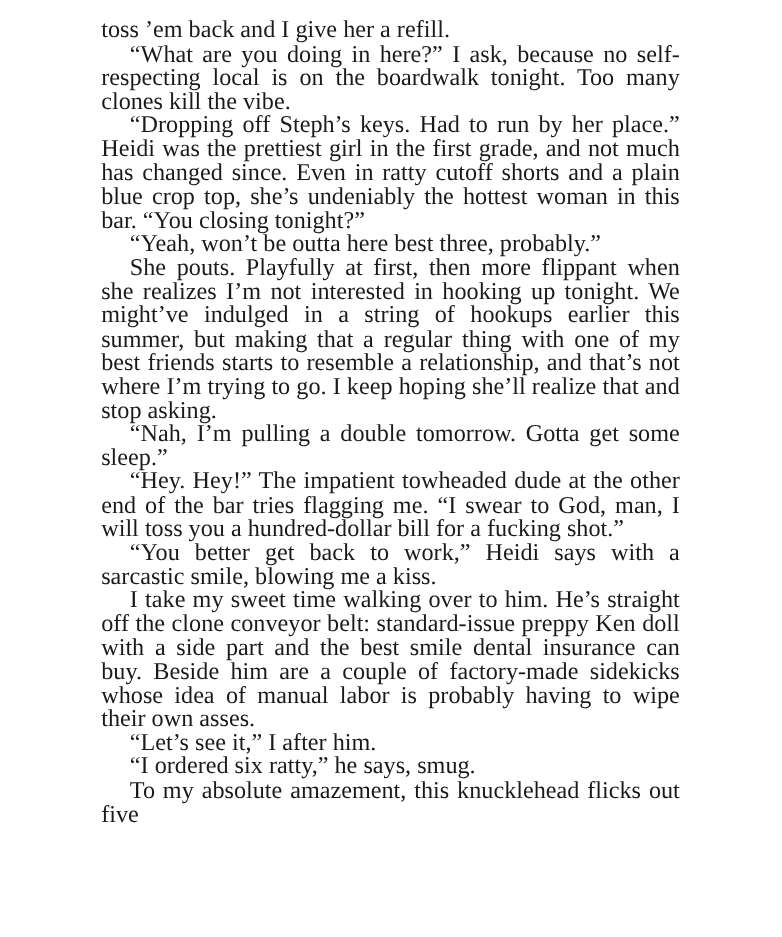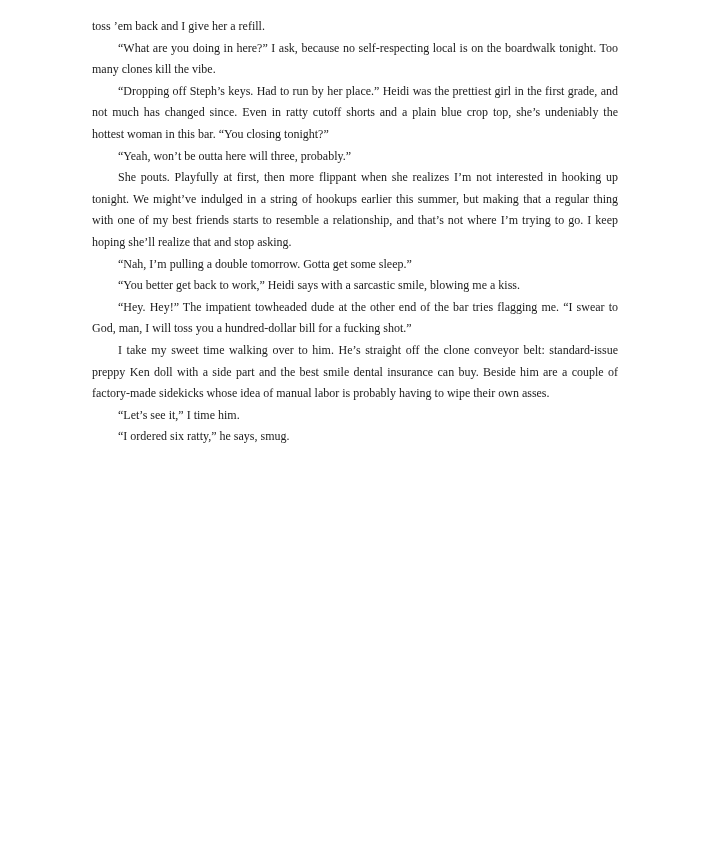--- a/index.html
+++ b/index.html
@@ -12,42 +12,43 @@
       height: 852px;
       overflow: hidden;
       position: relative;
     }
     .page {
       position: absolute;
       left: 92px;
       top: 16px;
       width: 526px;
       font-family: "Liberation Serif", "DejaVu Serif", serif;
-      font-size: 12px;
+      font-size: 22px;
       line-height: 21.6px;
       color: #1a1a1a;
     }
     .para {
       margin: 0;
       text-align: justify;
       text-indent: 26px;
       hyphens: none;
     }
     .para.no-indent {
       text-indent: 0;
     }
   </style>
 </head>
 <body>
 
 <div class="page">
   <p class="para no-indent">toss ’em back and I give her a refill.</p>
   <p class="para">“What are you doing in here?” I ask, because no self-respecting local is on the boardwalk tonight. Too many clones kill the vibe.</p>
   <p class="para">“Dropping off Steph’s keys. Had to run by her place.” Heidi was the prettiest girl in the first grade, and not much has changed since. Even in ratty cutoff shorts and a plain blue crop top, she’s undeniably the hottest woman in this bar. “You closing tonight?”</p>
-  <p class="para">“Yeah, won’t be outta here will three, probably.”</p>
+  <p class="para">“Yeah, won’t be outta here best three, probably.”</p>
   <p class="para">She pouts. Playfully at first, then more flippant when she realizes I’m not interested in hooking up tonight. We might’ve indulged in a string of hookups earlier this summer, but making that a regular thing with one of my best friends starts to resemble a relationship, and that’s not where I’m trying to go. I keep hoping she’ll realize that and stop asking.</p>
   <p class="para">“Nah, I’m pulling a double tomorrow. Gotta get some sleep.”</p>
+  <p class="para">“Hey. Hey!” The impatient towheaded dude at the other end of the bar tries flagging me. “I swear to God, man, I will toss you a hundred-dollar bill for a fucking shot.”</p>
   <p class="para">“You better get back to work,” Heidi says with a sarcastic smile, blowing me a kiss.</p>
-  <p class="para">“Hey. Hey!” The impatient towheaded dude at the other end of the bar tries flagging me. “I swear to God, man, I will toss you a hundred-dollar bill for a fucking shot.”</p>
   <p class="para">I take my sweet time walking over to him. He’s straight off the clone conveyor belt: standard-issue preppy Ken doll with a side part and the best smile dental insurance can buy. Beside him are a couple of factory-made sidekicks whose idea of manual labor is probably having to wipe their own asses.</p>
-  <p class="para">“Let’s see it,” I time him.</p>
+  <p class="para">“Let’s see it,” I after him.</p>
   <p class="para">“I ordered six ratty,” he says, smug.</p>
+  <p class="para" style="text-align-last: justify;">To my absolute amazement, this knucklehead flicks out five</p>
 </div>
 
 </body></html>

